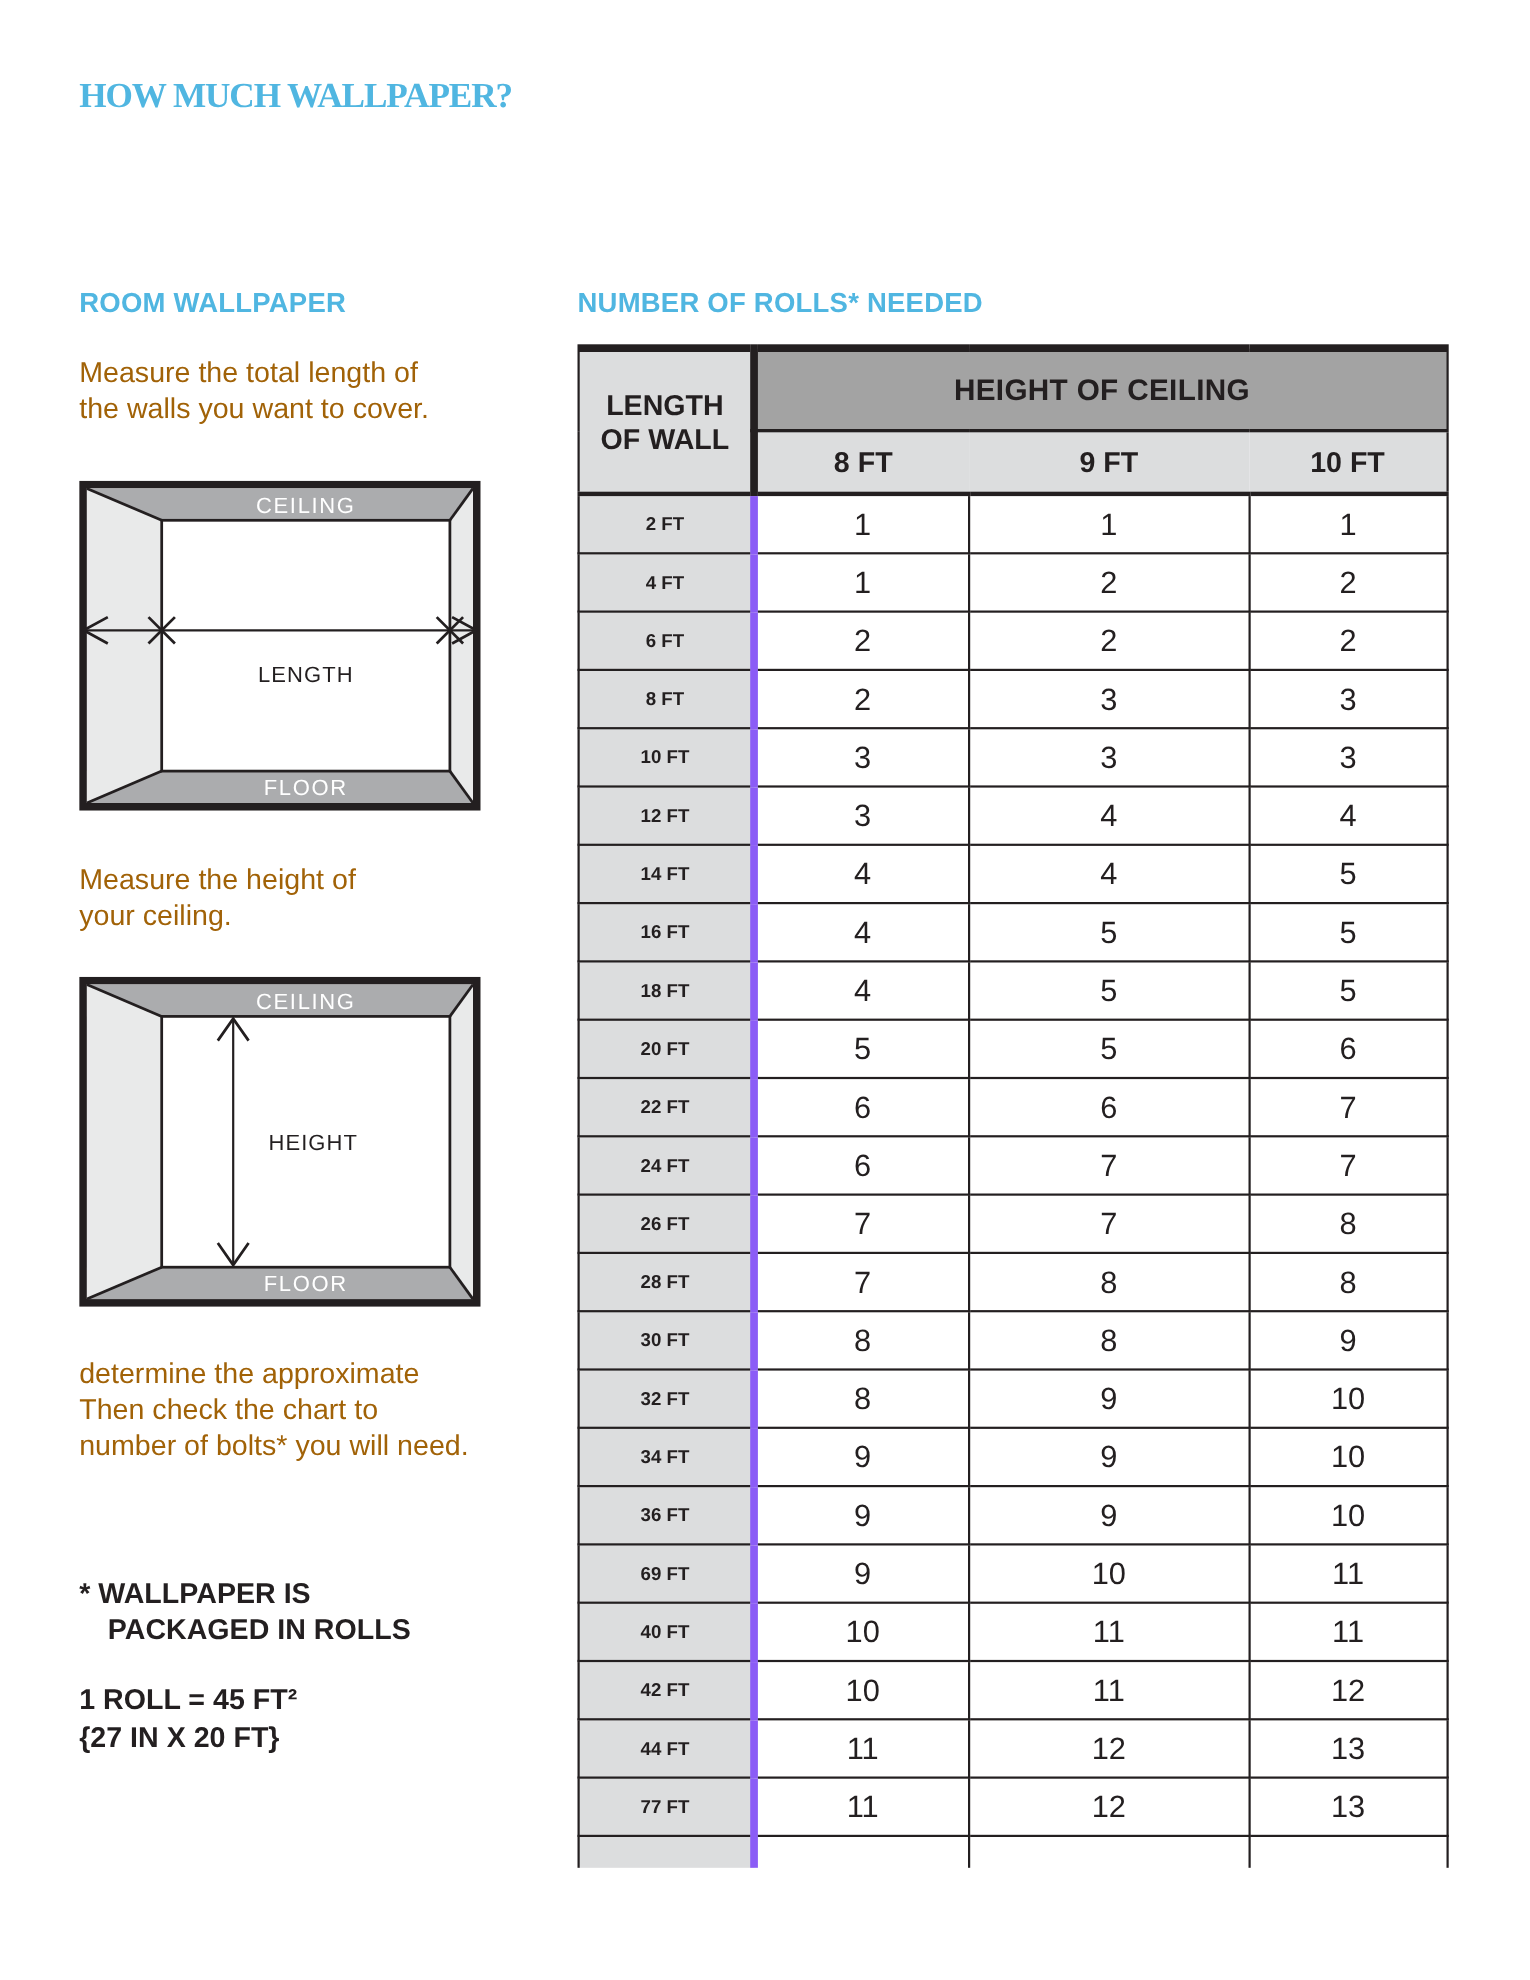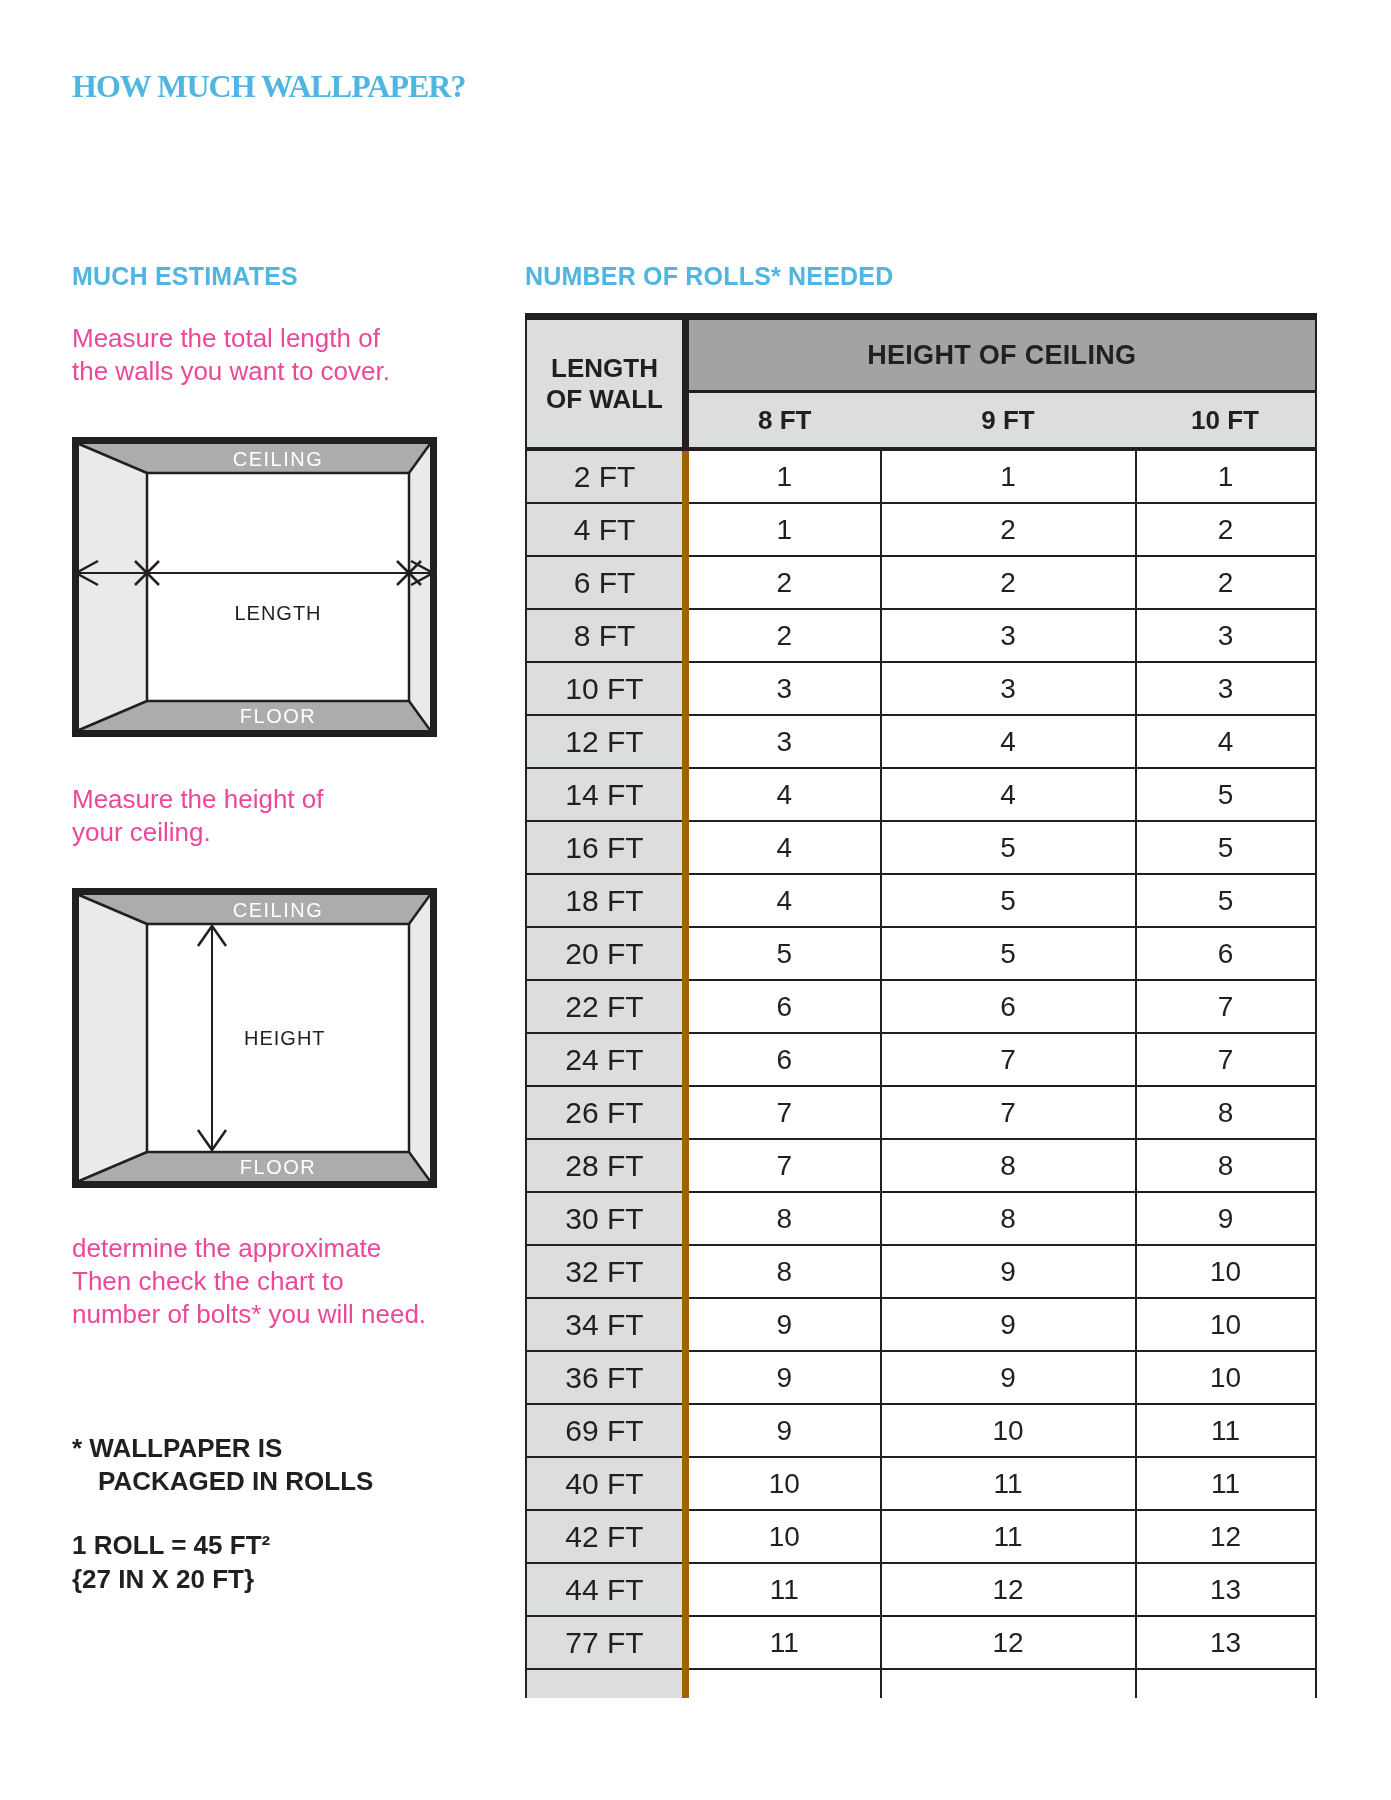--- a/index.html
+++ b/index.html
@@ -14,21 +14,21 @@
     left:72px; top:68px; font-size:32px; font-weight:bold;
     color:#50B6E1; letter-spacing:-1px; white-space:nowrap;font-family:Liberation Serif, serif;
   }
   .section-heading {
     font-size:25px; font-weight:bold; color:#50B6E1; letter-spacing:0.2px;
     white-space:nowrap;
   }
   #room-estimates-heading { left:72px; top:262px; }
   #table-heading { left:525px; top:262px; width:785px; text-align:left; }
 
-  .para { font-size:26px; line-height:33px; color:#ec4899; }
+  .para { font-size:26px; line-height:33px; color:#a16207; }
   #para-length { left:72px; top:322px; }
   #para-height { left:72px; top:783px; }
   #para-chart  { left:72px; top:1232px; }
 
   #footnote { left:72px; top:1432px; font-size:26px; line-height:33px; font-weight:bold; }
   #footnote .indent { padding-left:26px; }
   #roll-spec { left:72px; top:1528px; font-size:26px; line-height:34px; font-weight:bold; }
 
   #diagram-length { left:72px; top:437px; }
   #diagram-height { left:72px; top:888px; }
@@ -55,39 +55,39 @@
     font-size:27px; font-weight:bold; letter-spacing:0.3px;
   }
   #rolls-table .subhead-cell {
     background:#DCDDDE; height:54px; border:0;
     border-bottom:4px solid #231F20;
     font-size:26px; font-weight:bold;
   }
   #rolls-table .subhead-cell.last { border-right:2px solid #231F20; }
   #rolls-table tbody th {
     background:#DCDDDE; height:51px;
-    border-left:2px solid #231F20; border-right:7px solid #a16207;
+    border-left:2px solid #231F20; border-right:7px solid #8b5cf6;
     border-bottom:2px solid #231F20;
-    font-size:30px; font-weight:normal;
+    font-size:17px; font-weight:bold;
   }
   #rolls-table tbody td {
     background:#ffffff; height:51px;
     border:2px solid #231F20;
     font-size:28px; font-weight:normal;
   }
   #rolls-table tr.stub-row th { height:28px; border-bottom:0; }
   #rolls-table tr.stub-row td { height:28px; border-bottom:0; }
   #rolls-table { border-top:7px solid #231F20; }
 </style>
 </head>
 <body>
 
 <div class="abs" id="page-title">HOW MUCH WALLPAPER?</div>
 
-<div class="abs section-heading" id="room-estimates-heading">MUCH ESTIMATES</div>
+<div class="abs section-heading" id="room-estimates-heading">ROOM WALLPAPER</div>
 
 <div class="abs para" id="para-length">
   <div>Measure the total length of</div>
   <div>the walls you want to cover.</div>
 </div>
 
 <svg class="abs" id="diagram-length" width="365" height="300" viewBox="0 0 365 300">
   <rect x="3.5" y="3.5" width="358" height="293" fill="#ffffff" stroke="#231F20" stroke-width="7"></rect>
   <polygon points="7,7 358,7 337,36 75,36" fill="#ABACAE"></polygon>
   <polygon points="7,293 358,293 337,264 75,264" fill="#ABACAE"></polygon>

